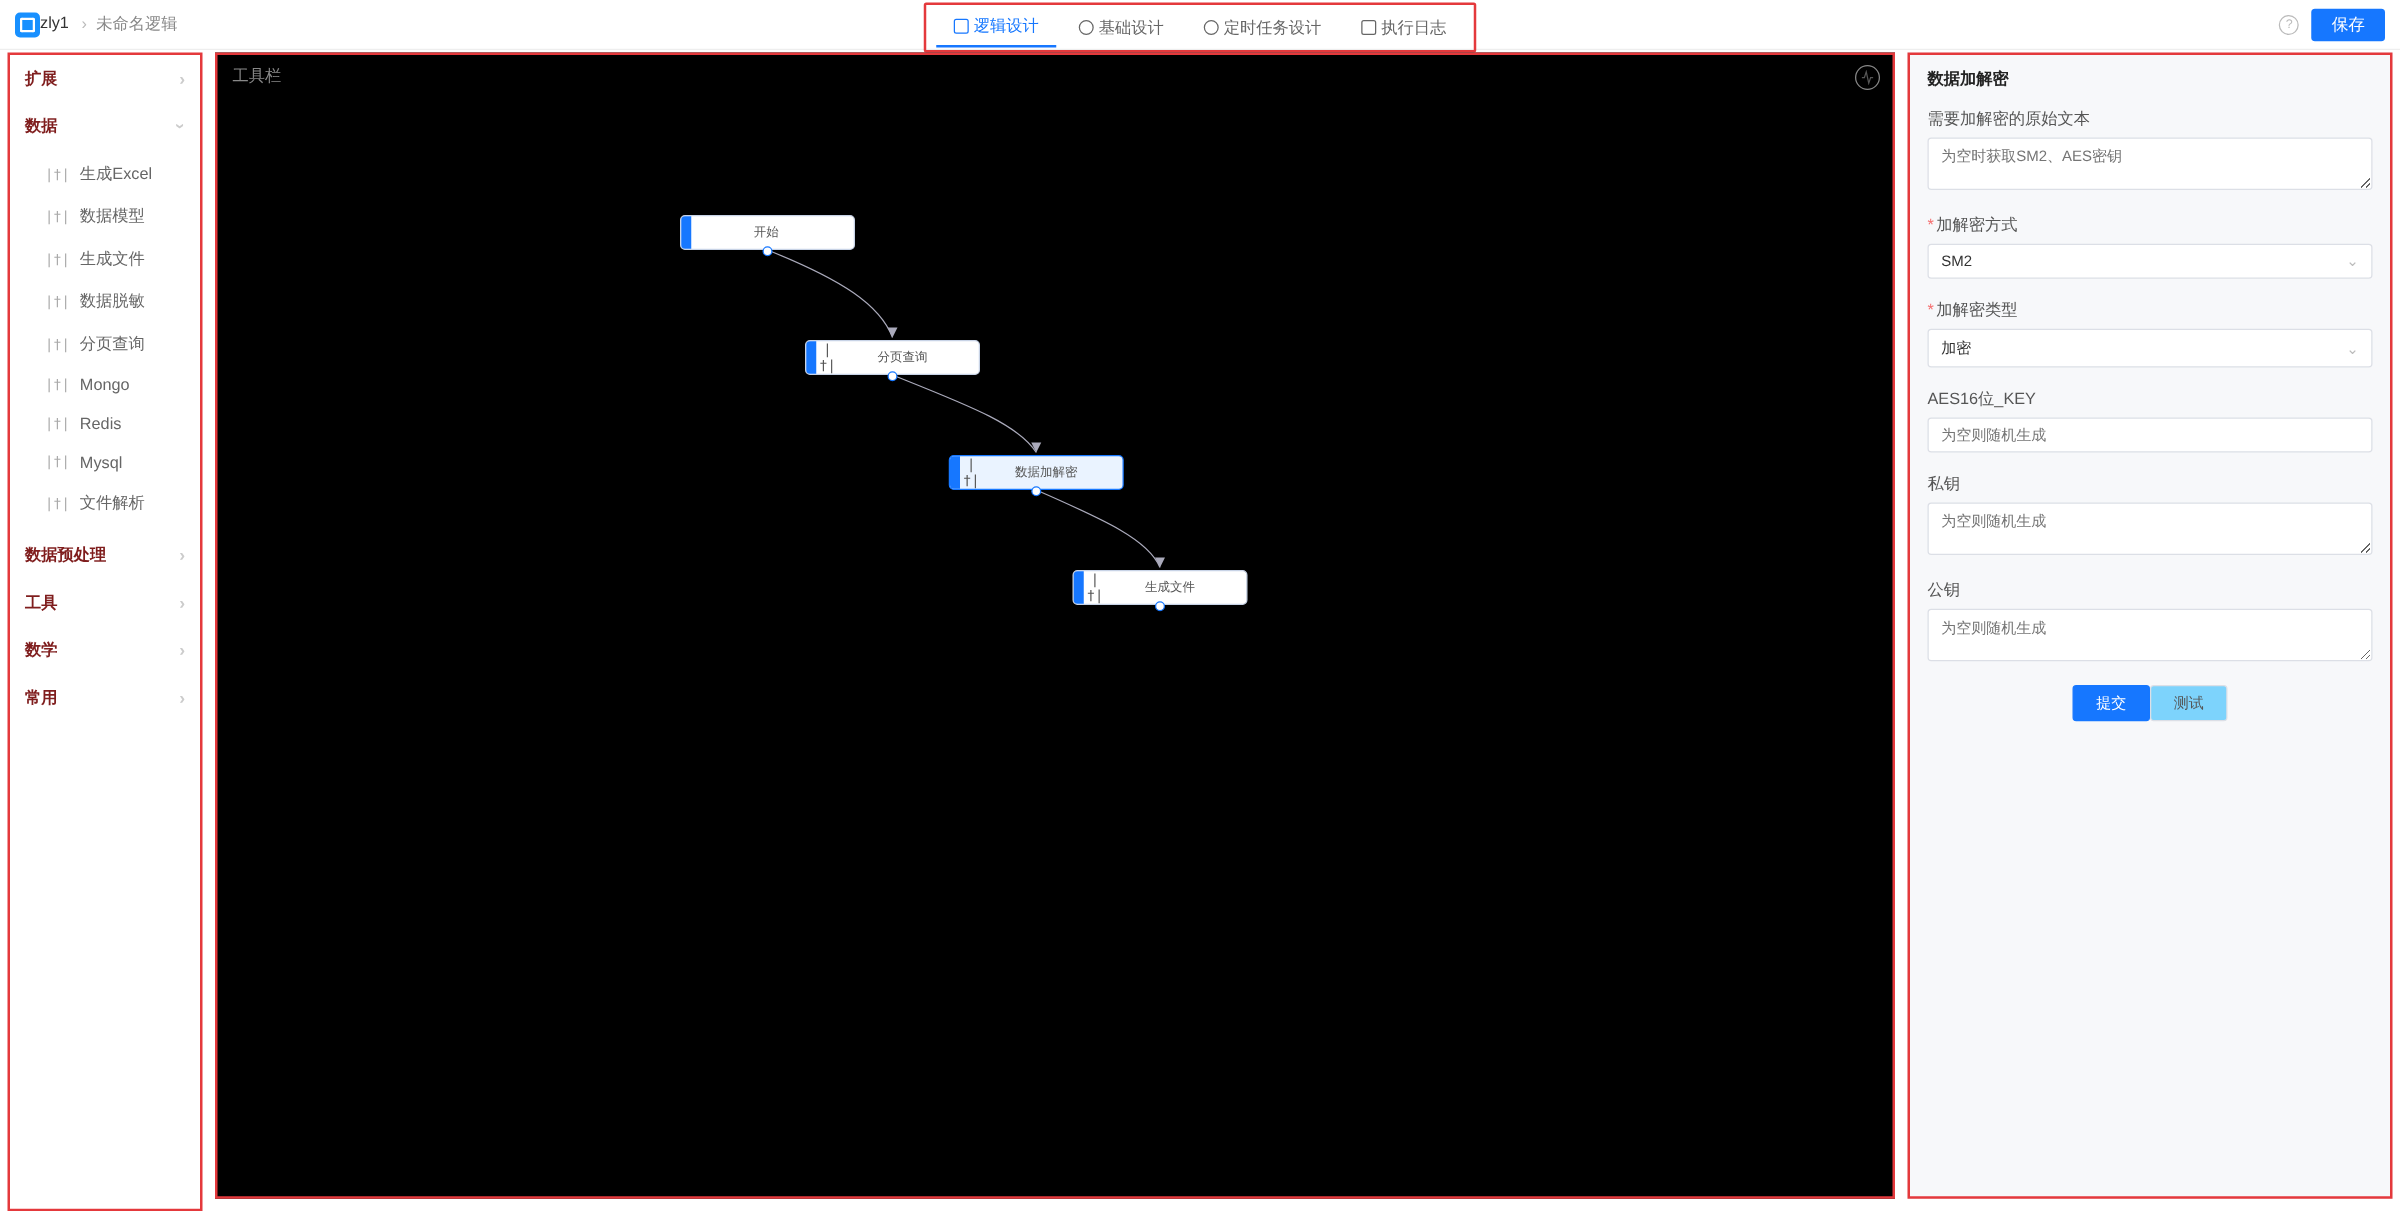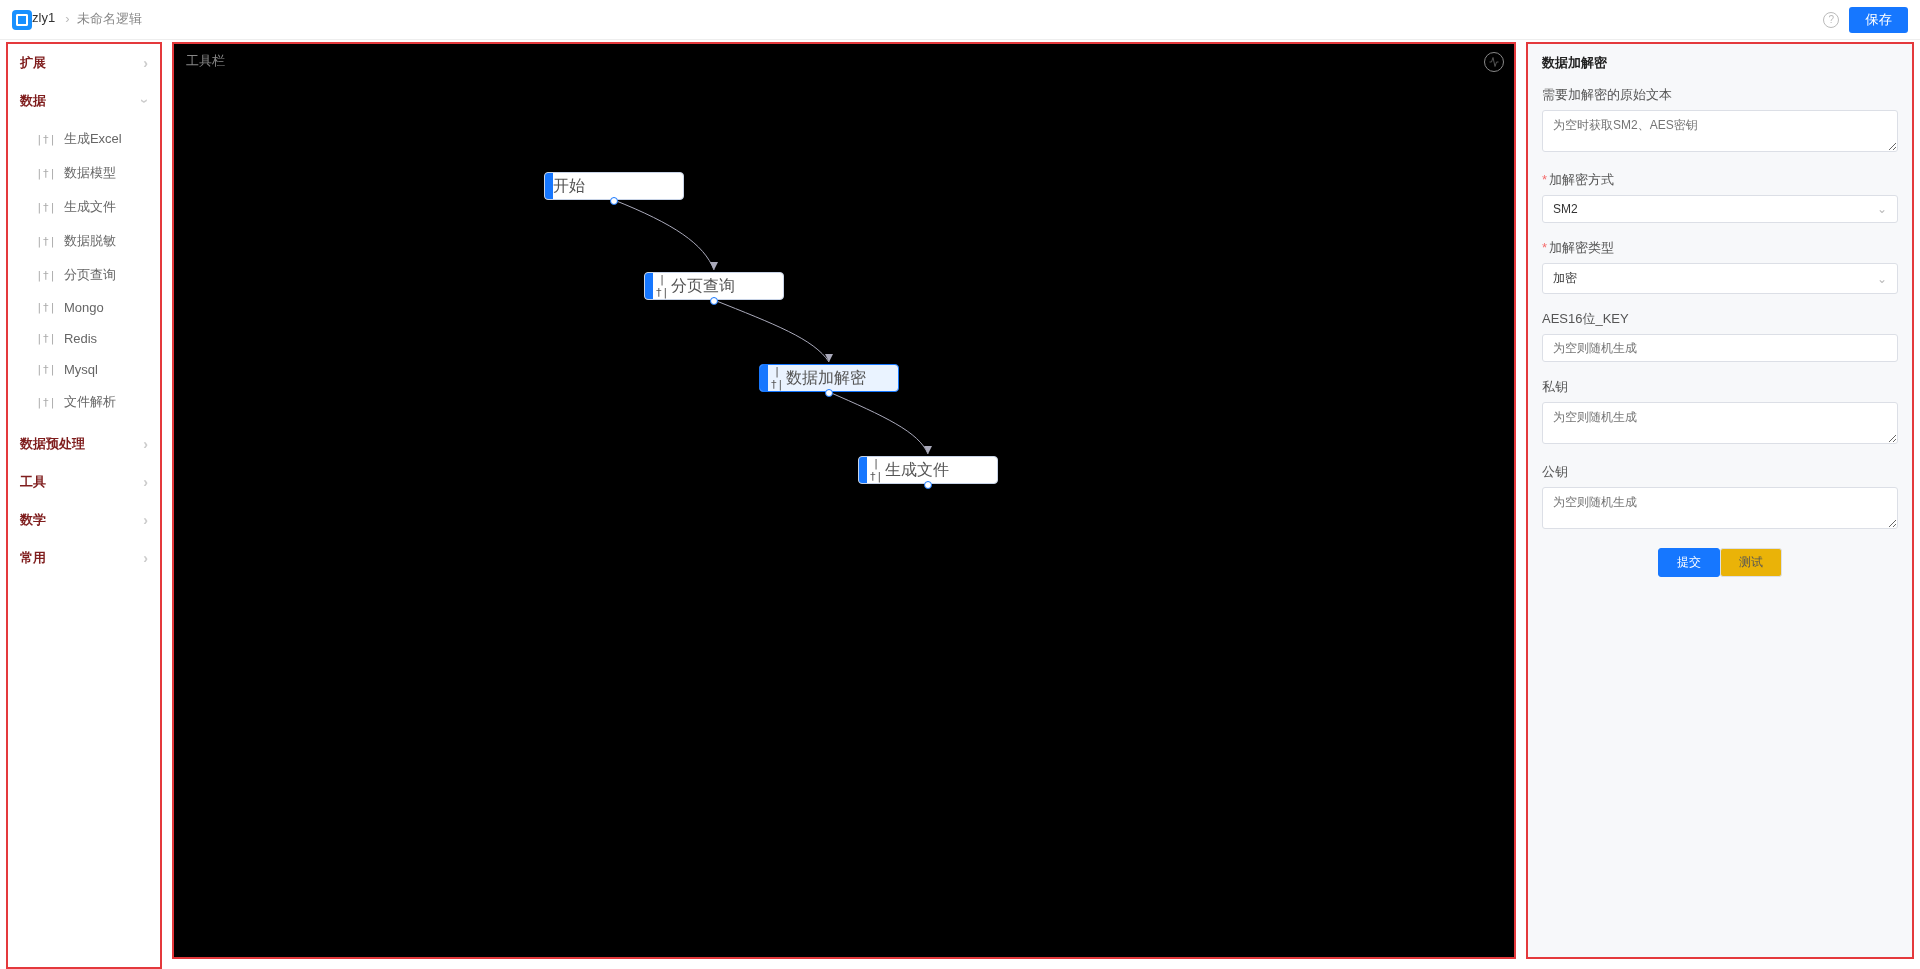--- a/index.html
+++ b/index.html
@@ -39,21 +39,21 @@
 
 
 .canvas-wrap { flex: 1; margin: 2px 10px 10px 4px; border: 2px solid #e4393c; position: relative; background: #000000; }
 .canvas-header { position: absolute; top: 8px; left: 12px; color: #888; font-size: 13px; }
 .canvas-action { position: absolute; top: 8px; right: 10px; width: 20px; height: 20px; border: 1px solid #888; border-radius: 50%; display: flex; align-items: center; justify-content: center; color: #555; cursor: pointer; }
 .canvas { position: absolute; inset: 0; }
 
 .node { position: absolute; width: 140px; height: 28px; border: 1px solid #c8d3e6; border-radius: 4px; background: #fff; display: flex; align-items: center; }
 .node .bar { width: 8px; align-self: stretch; background: #1677ff; border-radius: 3px 0 0 3px; }
 .node .nicon { width: 18px; text-align: center; color: #555; font-family: monospace; font-size: 11px; }
-.node .nlabel { flex: 1; font-size: 16px; color: #555; padding-right: 10px; }
+.node .nlabel { flex: 1; text-align: center; font-size: 10px; color: #555; padding-right: 10px; }
 .node .port { position: absolute; bottom: -6px; left: 50%; transform: translateX(-50%); width: 8px; height: 8px; border: 1px solid #1677ff; background: #fff; border-radius: 50%; }
 .node.sel { border-color: #1677ff; background: #eaf3ff; }
 .node.start .nlabel { padding-left: 0; }
 
 .edge { position: absolute; overflow: visible; pointer-events: none; }
 .edge path { fill: none; stroke: #aab; stroke-width: 1; }
 .edge .arrow { fill: #aab; }
 
 
 .props { width: 388px; margin: 2px 6px 10px 0; border: 2px solid #e4393c; background: #f7f8fa; padding: 10px 14px 14px 14px; overflow: auto; }
@@ -61,35 +61,53 @@
 .props .field { margin-bottom: 16px; }
 .props .label { color: #555; margin-bottom: 6px; display: block; }
 .props .label .req { color: #f56c6c; margin-right: 2px; }
 .props .control { border: 1px solid #dcdfe6; border-radius: 3px; background: #fff; width: 100%; padding: 6px 10px; font-size: 12px; }
 .props textarea.control { min-height: 40px; resize: both; font-family: inherit; }
 .props .select { display: flex; align-items: center; justify-content: space-between; cursor: pointer; }
 .props .select .chev { color: #bbb; }
 .props .actions { display: flex; justify-content: center; margin-top: 10px; }
 .props .btn { padding: 5px 18px; border-radius: 3px; cursor: pointer; font-size: 12px; }
 .props .btn.primary { background: #1677ff; color: #fff; border: 1px solid #1677ff; }
-.props .btn.default { background: #eab308; color: #555; border: 1px solid #dcdfe6; }
+.props .btn.default { background: #7dd3fc; color: #555; border: 1px solid #dcdfe6; }
 </style>
 </head>
 <body>
 
 <div class="header">
   <div class="brand">
     <div class="logo"></div>
     <span>zly1</span>
     <span class="crumb">
       <span class="sep">›</span>
       <span>未命名逻辑</span>
     </span>
   </div>
 
+  <div class="top-tabs">
+    <div class="tab active">
+      <span class="ticon"></span>
+      <span>逻辑设计</span>
+    </div>
+    <div class="tab">
+      <span class="ticon gear"></span>
+      <span>基础设计</span>
+    </div>
+    <div class="tab">
+      <span class="ticon clock"></span>
+      <span>定时任务设计</span>
+    </div>
+    <div class="tab">
+      <span class="ticon"></span>
+      <span>执行日志</span>
+    </div>
+  </div>
 
   <div class="right">
     <div class="help">?</div>
     <button class="save">保存</button>
   </div>
 </div>
 
 <div class="main">
 
   <div class="sidebar">

